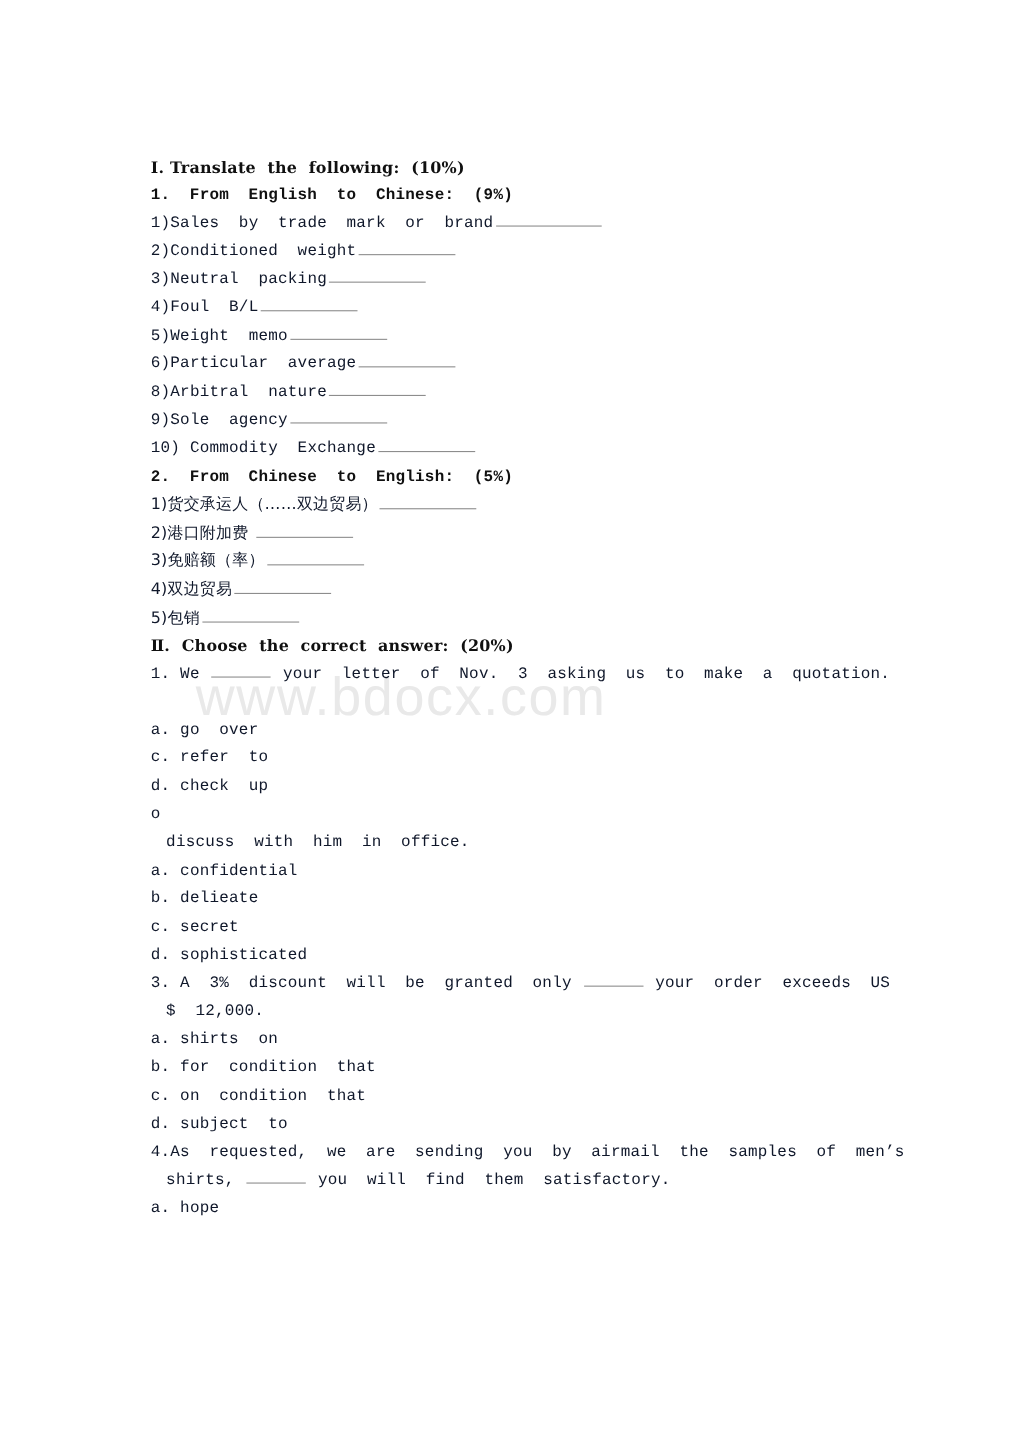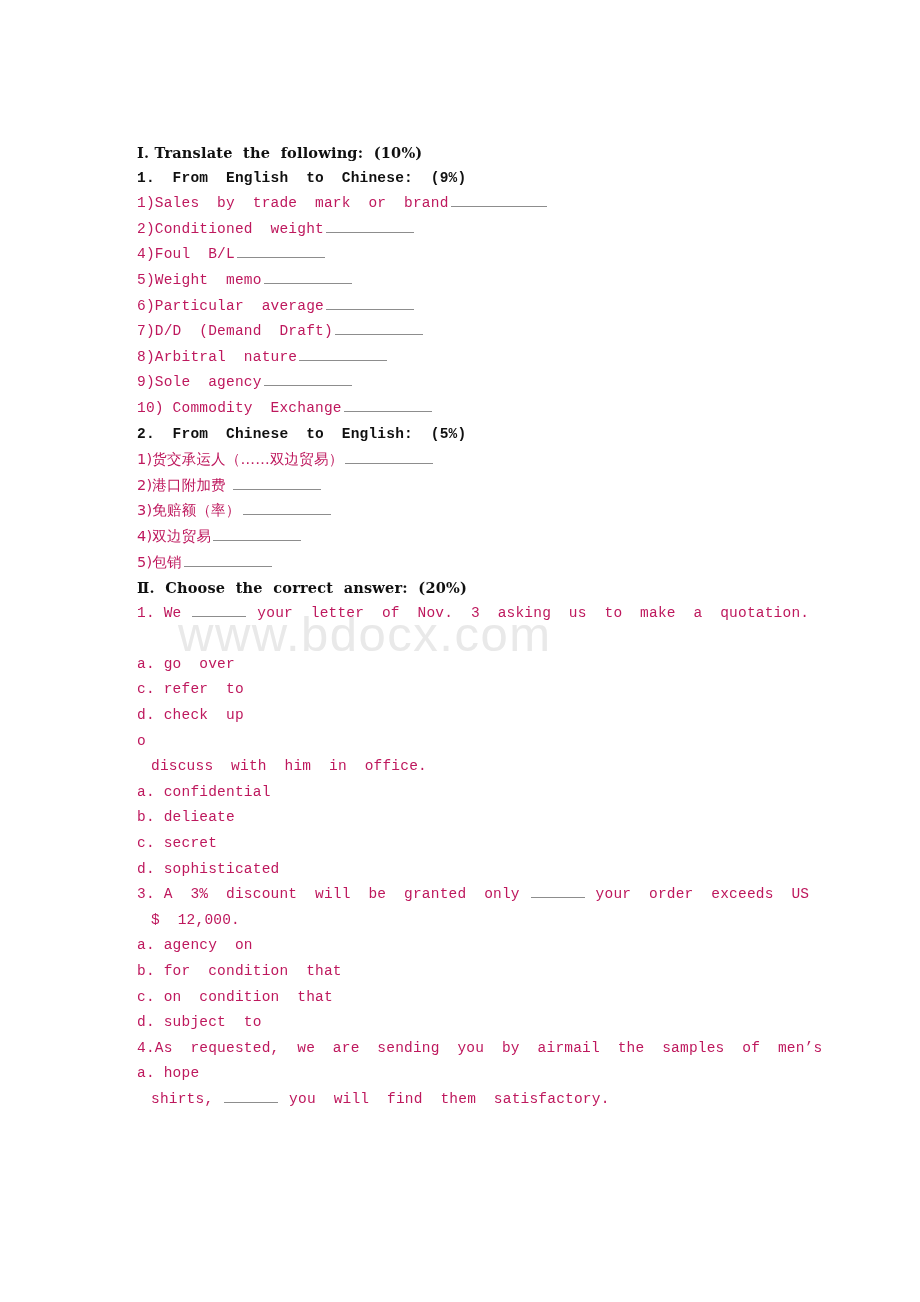--- a/index.html
+++ b/index.html
@@ -45,21 +45,21 @@
   .doc {
     position: absolute;
     left: 137px;
     top: 140px;
     width: 700px;
   }
 
   .line {
     font-size: 14.5px;
     line-height: 25.6px;
-    color: #be185d;
+    color: #0f172a;
     white-space: pre-wrap;
     letter-spacing: 0.2px;
   }
 
   .line.bold {
     font-weight: bold;
     color: #101010;
   }
 
   .line.cn {
@@ -94,24 +94,24 @@
 
 <div id="page">
   <div class="doc">
 
     <div class="line bold roman">Ⅰ. Translate  the  following:  (10%)</div>
 
     <div class="line bold">1.  From  English  to  Chinese:  (9%)</div>
 
     <div class="line"><span>1)</span><span>Sales  by  trade  mark  or  brand</span><span class="blank w-long"></span></div>
     <div class="line"><span>2)</span><span>Conditioned  weight</span><span class="blank w-med"></span></div>
+    <div class="line"><span>3)</span><span>Neutral  packing</span><span class="blank w-med"></span></div>
     <div class="line"><span>4)</span><span>Foul  B/L</span><span class="blank w-med"></span></div>
     <div class="line"><span>5)</span><span>Weight  memo</span><span class="blank w-med"></span></div>
     <div class="line"><span>6)</span><span>Particular  average</span><span class="blank w-med"></span></div>
-    <div class="line"><span>7)</span><span>D/D  (Demand  Draft)</span><span class="blank w-med"></span></div>
     <div class="line"><span>8)</span><span>Arbitral  nature</span><span class="blank w-med"></span></div>
     <div class="line"><span>9)</span><span>Sole  agency</span><span class="blank w-med"></span></div>
     <div class="line"><span>10)</span><span> Commodity  Exchange</span><span class="blank w-med"></span></div>
 
     <div class="line bold">2.  From  Chinese  to  English:  (5%)</div>
 
     <div class="line cn"><span>1)</span><span>货交承运人（……双边贸易）</span><span class="blank w-med"></span></div>
     <div class="line cn"><span>2)</span><span>港口附加费 </span><span class="blank w-med"></span></div>
     <div class="line cn"><span>3)</span><span>免赔额（率）</span><span class="blank w-med"></span></div>
     <div class="line cn"><span>4)</span><span>双边贸易</span><span class="blank w-med"></span></div>
@@ -127,23 +127,23 @@
 
     <div class="line">o</div>
     <div class="line cont">discuss  with  him  in  office.</div>
     <div class="line"><span>a.</span><span> confidential</span></div>
     <div class="line"><span>b.</span><span> delieate</span></div>
     <div class="line"><span>c.</span><span> secret</span></div>
     <div class="line"><span>d.</span><span> sophisticated</span></div>
 
     <div class="line"><span>3.</span><span> A  3%  discount  will  be  granted  only </span><span class="blank w-short"></span><span> your  order  exceeds  US</span></div>
     <div class="line cont">$  12,000.</div>
-    <div class="line"><span>a.</span><span> agency  on</span></div>
+    <div class="line"><span>a.</span><span> shirts  on</span></div>
     <div class="line"><span>b.</span><span> for  condition  that</span></div>
     <div class="line"><span>c.</span><span> on  condition  that</span></div>
     <div class="line"><span>d.</span><span> subject  to</span></div>
 
     <div class="line"><span>4.</span><span>As  requested,  we  are  sending  you  by  airmail  the  samples  of  men’s</span></div>
+    <div class="line cont"><span>shirts, </span><span class="blank w-short"></span><span> you  will  find  them  satisfactory.</span></div>
     <div class="line"><span>a.</span><span> hope</span></div>
-    <div class="line cont"><span>shirts, </span><span class="blank w-short"></span><span> you  will  find  them  satisfactory.</span></div>
 
   </div>
 </div>
 
 </body></html>

